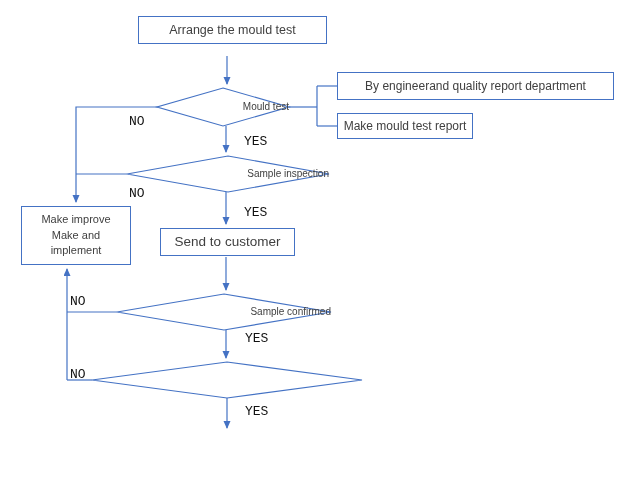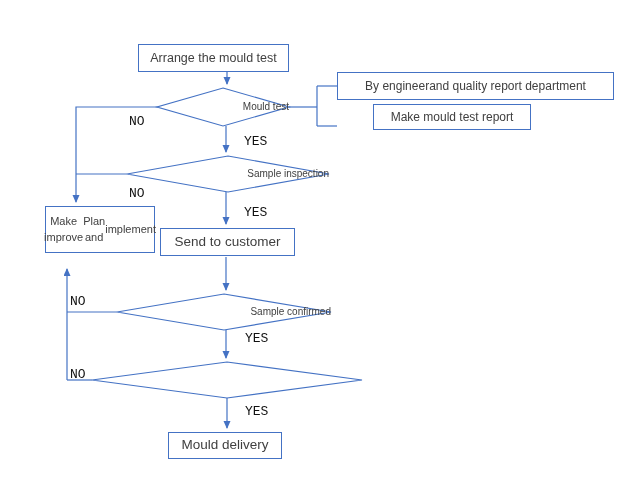--- a/index.html
+++ b/index.html
@@ -17,25 +17,25 @@
     box-sizing: border-box;
     border: 1.4px solid #4472C4;
     background: #ffffff;
     color: #404040;
     display: flex;
     align-items: center;
     justify-content: center;
     text-align: center;
     line-height: 1.2;
   }
-  .node-arrange   { left:138px; top:44px;  width:151px; height:28px; font-size:12.5px; }
+  .node-arrange   { left:138px; top:16px;  width:189px; height:28px; font-size:12.5px; }
   .node-engineer  { left:337px; top:72px;  width:277px; height:28px; font-size:12px; }
-  .node-report    { left:337px; top:104px; width:158px; height:26px; font-size:12px;margin-left:36px; }
-  .node-improve   { left:21px;  top:206px; width:110px; height:47px; font-size:11px;
-                    flex-direction: row; line-height: 1.45; margin-left: 24px; }
+  .node-report    { left:337px; top:113px; width:136px; height:26px; font-size:12px; }
+  .node-improve   { left:21px;  top:206px; width:110px; height:59px; font-size:11px;
+                    flex-direction: column; line-height: 1.45; }
   .node-send      { left:160px; top:228px; width:135px; height:28px; font-size:13.5px; }
   .node-delivery  { left:168px; top:432px; width:114px; height:27px; font-size:13.5px; }
   .diamond-label {
     position: absolute;
     color: #404040;
     font-size: 10px;
     text-align: right;
     line-height: 14px;
     height: 14px;
     pointer-events: none;
@@ -110,31 +110,28 @@
   <div class="node node-engineer">
     <span>By engineerand quality report department</span>
   </div>
 
   <div class="node node-report">
     <span>Make mould test report</span>
   </div>
 
   <div class="node node-improve">
     <span>Make improve</span>
-    <span>Plan and</span>
+    <span>Make and</span>
     <span>implement</span>
   </div>
 
   <div class="node node-send">
     <span>Send to customer</span>
   </div>
 
-  <div class="node node-delivery">
-    <span>Mould delivery</span>
-  </div>
 
   <div class="diamond-label dl-mouldtest">Mould test</div>
   <div class="diamond-label dl-inspect">Sample inspection</div>
   <div class="diamond-label dl-confirm">Sample confirmed</div>
 
   <span class="edge-label yes1">YES</span>
   <span class="edge-label yes2">YES</span>
   <span class="edge-label yes3">YES</span>
   <span class="edge-label yes4">YES</span>
 

